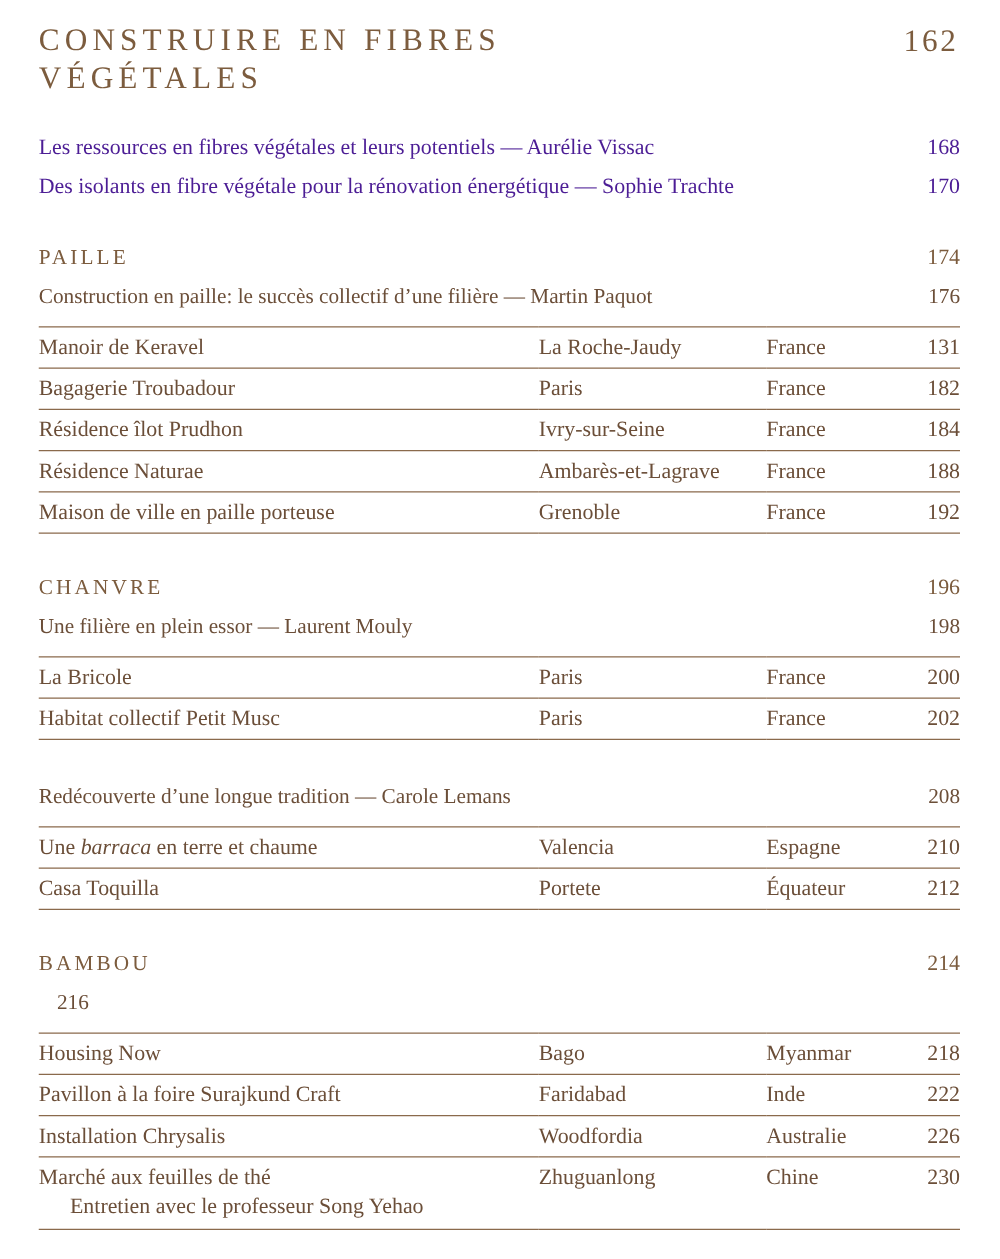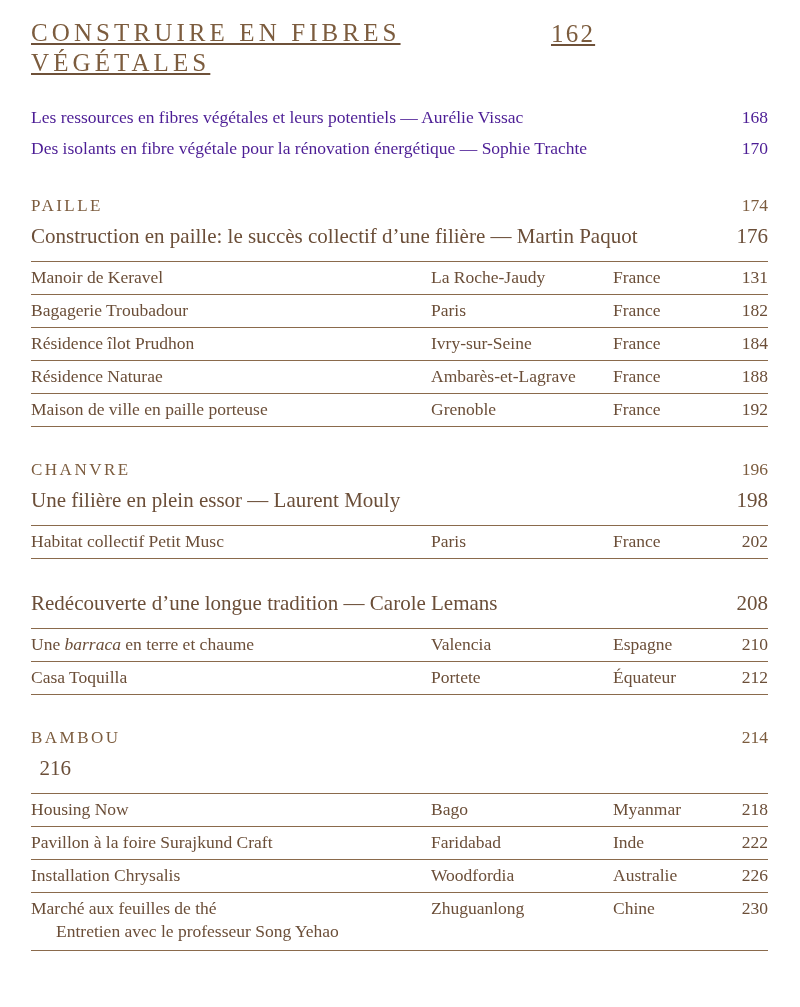--- a/index.html
+++ b/index.html
@@ -21,22 +21,22 @@
     width: 800px;
     height: 1007px;
     box-sizing: border-box;
     padding: 0 32px 0 31px;
   }
 
   
   .masthead {
     display: flex;
     align-items: flex-start;
+    justify-content: space-between;
     padding-top: 18px;
-    text-decoration: underline;
   }
   .masthead-title {
     font-size: 25px;
     line-height: 30px;
     letter-spacing: 4.1px;
     color: #7c5c3e;
     max-width: 520px;
     margin: 0;
     font-weight: normal;
   }
@@ -88,21 +88,21 @@
     line-height: 26px;
     min-width: 40px;
     text-align: right;
     letter-spacing: 0;
   }
 
   .section-sub {
     display: flex;
     align-items: baseline;
     justify-content: space-between;
-    font-size: 21px;
+    font-size: 17px;
     line-height: 31px;
     color: #6b4e38;
     margin-top: 2px;
   }
   .section-sub .pg { min-width: 40px; text-align: right; }
 
   
   .works {
     width: 100%;
     border-collapse: collapse;
@@ -214,20 +214,26 @@
     </div>
     <table class="works">
       <colgroup>
           <col class="col-title">
           <col class="col-city">
           <col class="col-country">
           <col class="col-page">
         </colgroup>
       <tbody>
         <tr>
+          <td class="col-title">La Bricole</td>
+          <td class="col-city">Paris</td>
+          <td class="col-country">France</td>
+          <td class="col-page">200</td>
+        </tr>
+        <tr>
           <td class="col-title">Habitat collectif Petit Musc</td>
           <td class="col-city">Paris</td>
           <td class="col-country">France</td>
           <td class="col-page">202</td>
         </tr>
       </tbody>
     </table>
   </div>
 
   <div class="section">

